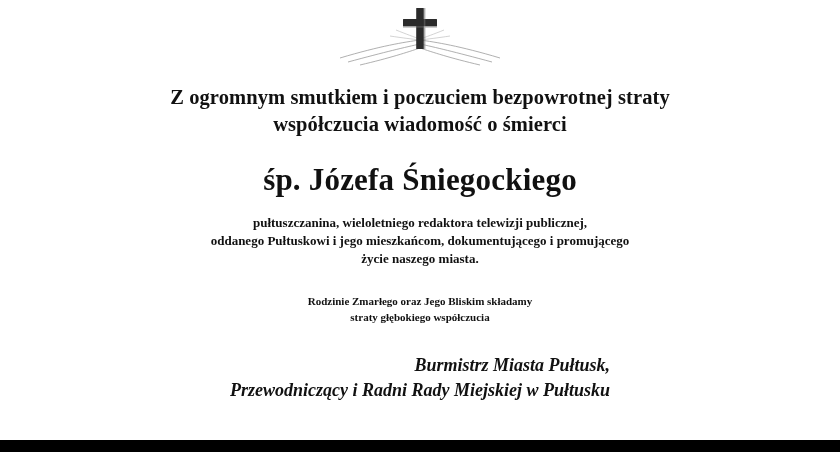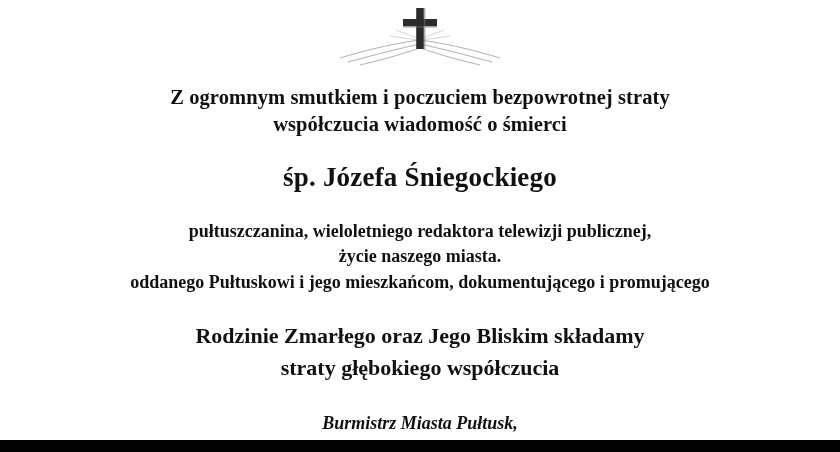--- a/index.html
+++ b/index.html
@@ -53,47 +53,47 @@
     font-size: 20.5px;
     font-weight: bold;
     line-height: 1.33;
     letter-spacing: 0.1px;
     margin-top: 16px;
   }
   .lead div { white-space: nowrap; }
 
   .name {
     text-align: left;
-    font-size: 27px;
+    font-size: 31px;
     font-weight: bold;
     letter-spacing: 0.2px;
     margin-top: 23px;
     white-space: nowrap;
   }
 
   .desc {
     text-align: center;
-    font-size: 18px;
+    font-size: 13px;
     font-weight: bold;
     line-height: 1.42;
-    margin-top: 26px;
+    margin-top: 16px;
   }
   .desc div { white-space: nowrap; }
 
   .condolences {
     text-align: center;
-    font-size: 22px;
+    font-size: 11px;
     font-weight: bold;
     line-height: 1.45;
     margin-top: 25px;
   }
   .condolences div { white-space: nowrap; }
 
   .signatories {
-    text-align: center;
+    text-align: right;
     font-size: 18px;
     font-weight: bold;
     font-style: italic;
     line-height: 1.42;
     margin-top: 27px;
   }
   .signatories div { white-space: nowrap; }
 </style>
 </head>
 <body>
@@ -133,22 +133,22 @@
 
     <div class="lead">
       <div>Z ogromnym smutkiem i poczuciem bezpowrotnej straty</div>
       <div>współczucia wiadomość o śmierci</div>
     </div>
 
     <div class="name">śp. Józefa Śniegockiego</div>
 
     <div class="desc">
       <div>pułtuszczanina, wieloletniego redaktora telewizji publicznej,</div>
+      <div>oddanego Pułtuskowi i jego mieszkańcom, dokumentującego i promującego</div>
       <div>życie naszego miasta.</div>
-      <div>oddanego Pułtuskowi i jego mieszkańcom, dokumentującego i promującego</div>
     </div>
 
     <div class="condolences">
       <div>Rodzinie Zmarłego oraz Jego Bliskim składamy</div>
       <div>straty głębokiego współczucia</div>
     </div>
 
     <div class="signatories">
       <div>Burmistrz Miasta Pułtusk,</div>
       <div>Przewodniczący i Radni Rady Miejskiej w Pułtusku</div>

